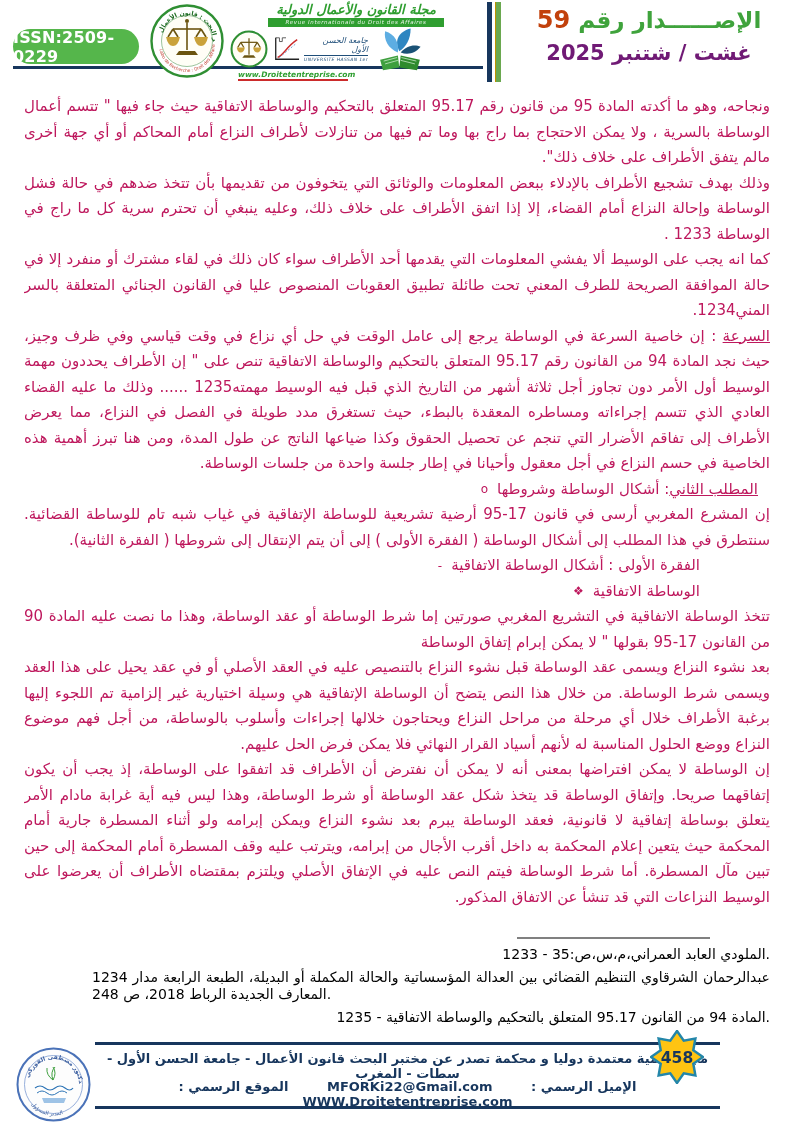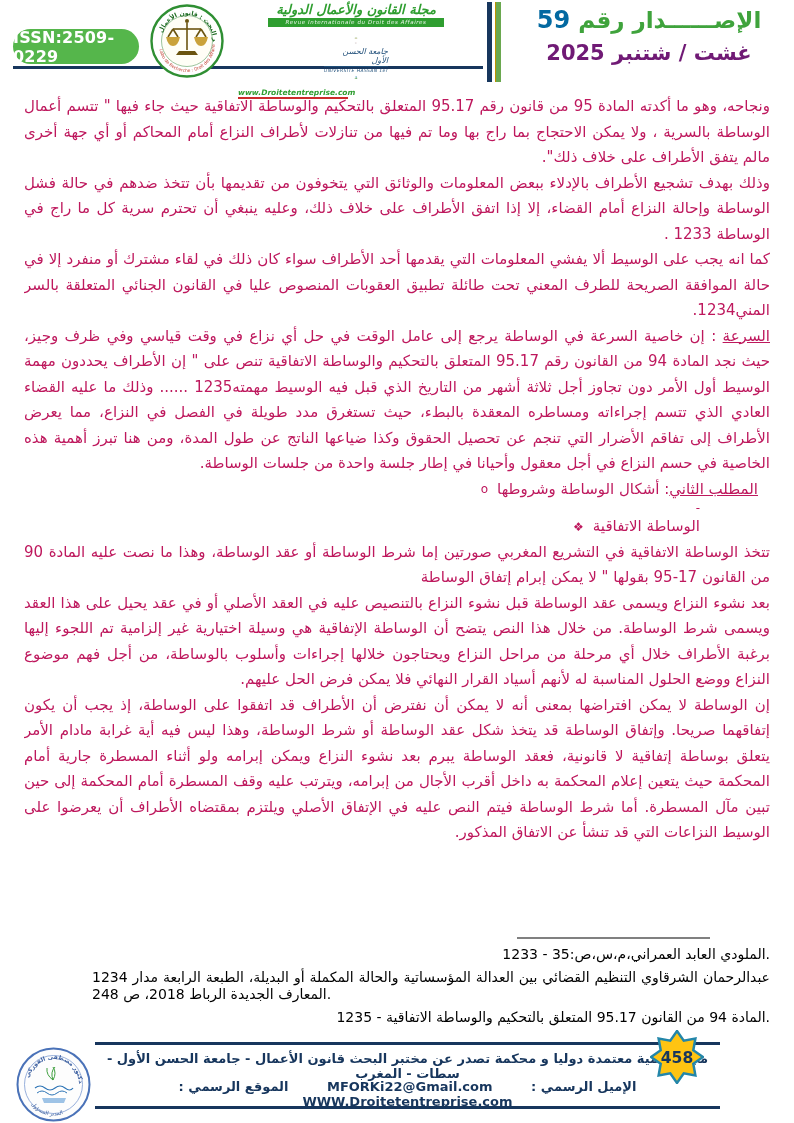--- a/index.html
+++ b/index.html
@@ -8,32 +8,32 @@
   
   .issn-pill{position:absolute;left:13px;top:29px;width:126px;height:35px;background:#55b64b;
              border-radius:18px;color:#fff;font-weight:bold;font-size:16px;
              display:flex;align-items:center;justify-content:center;letter-spacing:.2px;}
   .header-rule{position:absolute;left:13px;top:66px;width:470px;height:3px;background:#17365d;}
   .lab-logo{position:absolute;left:150px;top:4px;width:74px;height:74px;}
   .journal-logo{position:absolute;left:228px;top:2px;width:256px;height:80px;font-style:italic;}
   .jl-title{text-align:center;direction:rtl;color:#2f9e30;font-weight:bold;font-size:13px;line-height:15px;}
   .jl-band{width:176px;height:9px;margin:1px auto 1px auto;background:#2f9e30;color:#eaf6ea;
            font-size:5.5px;line-height:9px;text-align:center;letter-spacing:.6px;overflow:hidden;}
-  .jl-row{display:flex;align-items:center;gap:3px;padding:9px 2px;height:42px;flex-direction:column;}
+  .jl-row{display:flex;align-items:center;gap:3px;padding:0 2px;height:42px;}
   .jl-univ{display:flex;flex-direction:column;align-items:center;color:#1f4e79;width:64px;}
   .jl-univ .ar{font-size:8px;direction:rtl;}
   .jl-univ .fr{font-size:4.5px;letter-spacing:.4px;border-top:1px solid #1f4e79;margin-top:1px;padding-top:1px;}
   .jl-url{font-size:7.5px;font-weight:bold;color:#2f9e30;padding-left:10px;line-height:9px;}
   .jl-url-underline{width:110px;height:2px;background:#cc2b2b;margin-left:10px;}
   .vbar-navy{position:absolute;left:487px;top:2px;width:5px;height:80px;background:#17365d;}
   .vbar-green{position:absolute;left:495px;top:2px;width:5px;height:80px;background:#6aa84f;border-left:1px solid #bf9000;}
   .issue-block{position:absolute;left:504px;top:0;width:290px;height:84px;}
   .issue-line{position:relative;margin-top:7px;text-align:center;direction:rtl;font-weight:bold;
               font-size:23px;color:#3fa33c;line-height:26px;}
-  .issue-num{color:#0369a1;font-size:24px;}
+  .issue-num{color:#c2410c;font-size:24px;}
   .issue-date{position:relative;margin-top:8px;text-align:center;direction:rtl;font-weight:bold;
               font-size:21px;color:#701a75;}
   
   .article-body{position:absolute;left:24px;top:94px;width:746px;height:842px;overflow:hidden;
                 direction:rtl;text-align:justify;font-size:15px;line-height:25.5px;color:#be185d;}
   .para{margin:0;}
   .seg-b{font-weight:normal;}
   .seg-u{text-decoration:underline;}
   .hrow{display:flex;direction:rtl;justify-content:flex-start;align-items:center;gap:9px;line-height:25.5px;}
   .hrow .htext{font-weight:bold;white-space:nowrap;}
@@ -153,21 +153,23 @@
 
   <div class="article-body">
       <div class="para"><span>ونجاحه، وهو ما أكدته المادة 95 من قانون رقم 95.17 المتعلق بالتحكيم والوساطة الاتفاقية حيث جاء فيها " تتسم أعمال الوساطة بالسرية ، ولا يمكن الاحتجاج بما راج بها وما تم فيها من تنازلات لأطراف النزاع أمام المحاكم أو أي جهة أخرى مالم يتفق الأطراف على خلاف ذلك".</span></div>
       <div class="para"><span>وذلك بهدف تشجيع الأطراف بالإدلاء ببعض المعلومات والوثائق التي يتخوفون من تقديمها بأن تتخذ ضدهم في حالة فشل الوساطة وإحالة النزاع أمام القضاء، إلا إذا اتفق الأطراف على خلاف ذلك، وعليه ينبغي أن تحترم سرية كل ما راج في الوساطة 1233 .</span></div>
       <div class="para"><span>كما انه يجب على الوسيط ألا يفشي المعلومات التي يقدمها أحد الأطراف سواء كان ذلك في لقاء مشترك أو منفرد إلا في حالة الموافقة الصريحة للطرف المعني تحت طائلة تطبيق العقوبات المنصوص عليا في القانون الجنائي المتعلقة بالسر المني1234.</span></div>
       <div class="para"><span class="seg-b seg-u">السرعة</span><span> : إن خاصية السرعة في الوساطة يرجع إلى عامل الوقت في حل أي نزاع في وقت قياسي وفي ظرف وجيز، حيث نجد المادة 94 من القانون رقم 95.17 المتعلق بالتحكيم والوساطة الاتفاقية تنص على " </span><span class="seg-b">إن الأطراف يحددون مهمة الوسيط أول الأمر دون تجاوز أجل ثلاثة أشهر من التاريخ الذي قبل فيه الوسيط مهمته1235</span><span> ...... وذلك ما عليه القضاء العادي الذي تتسم إجراءاته ومساطره المعقدة بالبطء، حيث تستغرق مدد طويلة في الفصل في النزاع، مما يعرض الأطراف إلى تفاقم الأضرار التي تنجم عن تحصيل الحقوق وكذا ضياعها الناتج عن طول المدة، ومن هنا تبرز أهمية هذه الخاصية في حسم النزاع في أجل معقول وأحيانا في إطار جلسة واحدة من جلسات الوساطة.</span></div>
       <div class="hrow h1">
         <span class="htext"><span class="seg-b seg-u">المطلب الثاني</span><span class="seg-b">: أشكال الوساطة وشروطها</span></span>
         <span class="hbullet">o</span>
       </div>
+      <div class="para"><span>إن المشرع المغربي أرسى في قانون 17-95 أرضية تشريعية للوساطة الإتفاقية في غياب شبه تام للوساطة القضائية. سنتطرق في هذا المطلب إلى أشكال الوساطة ( الفقرة الأولى ) إلى أن يتم الإنتقال إلى شروطها ( الفقرة الثانية).</span></div>
       <div class="hrow h2">
+        <span class="htext"><span class="seg-b">الفقرة الأولى : أشكال الوساطة الاتفاقية</span></span>
         <span class="hbullet">-</span>
       </div>
       <div class="hrow h3">
         <span class="htext"><span class="seg-b">الوساطة الاتفاقية</span></span>
         <span class="hbullet">❖</span>
       </div>
       <div class="para"><span>تتخذ الوساطة الاتفاقية في التشريع المغربي صورتين إما شرط الوساطة أو عقد الوساطة، وهذا ما نصت عليه المادة 90 من القانون 17-95 بقولها " لا يمكن إبرام إتفاق الوساطة</span></div>
       <div class="para"><span>بعد نشوء النزاع ويسمى عقد الوساطة قبل نشوء النزاع بالتنصيص عليه في العقد الأصلي أو في عقد يحيل على هذا العقد ويسمى شرط الوساطة. من خلال هذا النص يتضح أن الوساطة الإتفاقية هي وسيلة اختيارية غير إلزامية تم اللجوء إليها برغبة الأطراف خلال أي مرحلة من مراحل النزاع ويحتاجون خلالها إجراءات وأسلوب بالوساطة، من أجل فهم موضوع النزاع ووضع الحلول المناسبة له لأنهم أسياد القرار النهائي فلا يمكن فرض الحل عليهم.</span></div>
       <div class="para"><span>إن الوساطة لا يمكن افتراضها بمعنى أنه لا يمكن أن نفترض أن الأطراف قد اتفقوا على الوساطة، إذ يجب أن يكون إتفاقهما صريحا. وإتفاق الوساطة قد يتخذ شكل عقد الوساطة أو شرط الوساطة، وهذا ليس فيه أية غرابة مادام الأمر يتعلق بوساطة إتفاقية لا قانونية، فعقد الوساطة يبرم بعد نشوء النزاع ويمكن إبرامه  ولو أثناء المسطرة جارية أمام المحكمة حيث يتعين إعلام المحكمة به داخل أقرب الأجال من إبرامه، ويترتب عليه وقف المسطرة أمام المحكمة إلى حين تبين مآل المسطرة. أما شرط الوساطة فيتم النص عليه في الإتفاق الأصلي ويلتزم بمقتضاه الأطراف أن يعرضوا على الوسيط النزاعات التي قد تنشأ عن الاتفاق المذكور.</span></div>
     </div>

